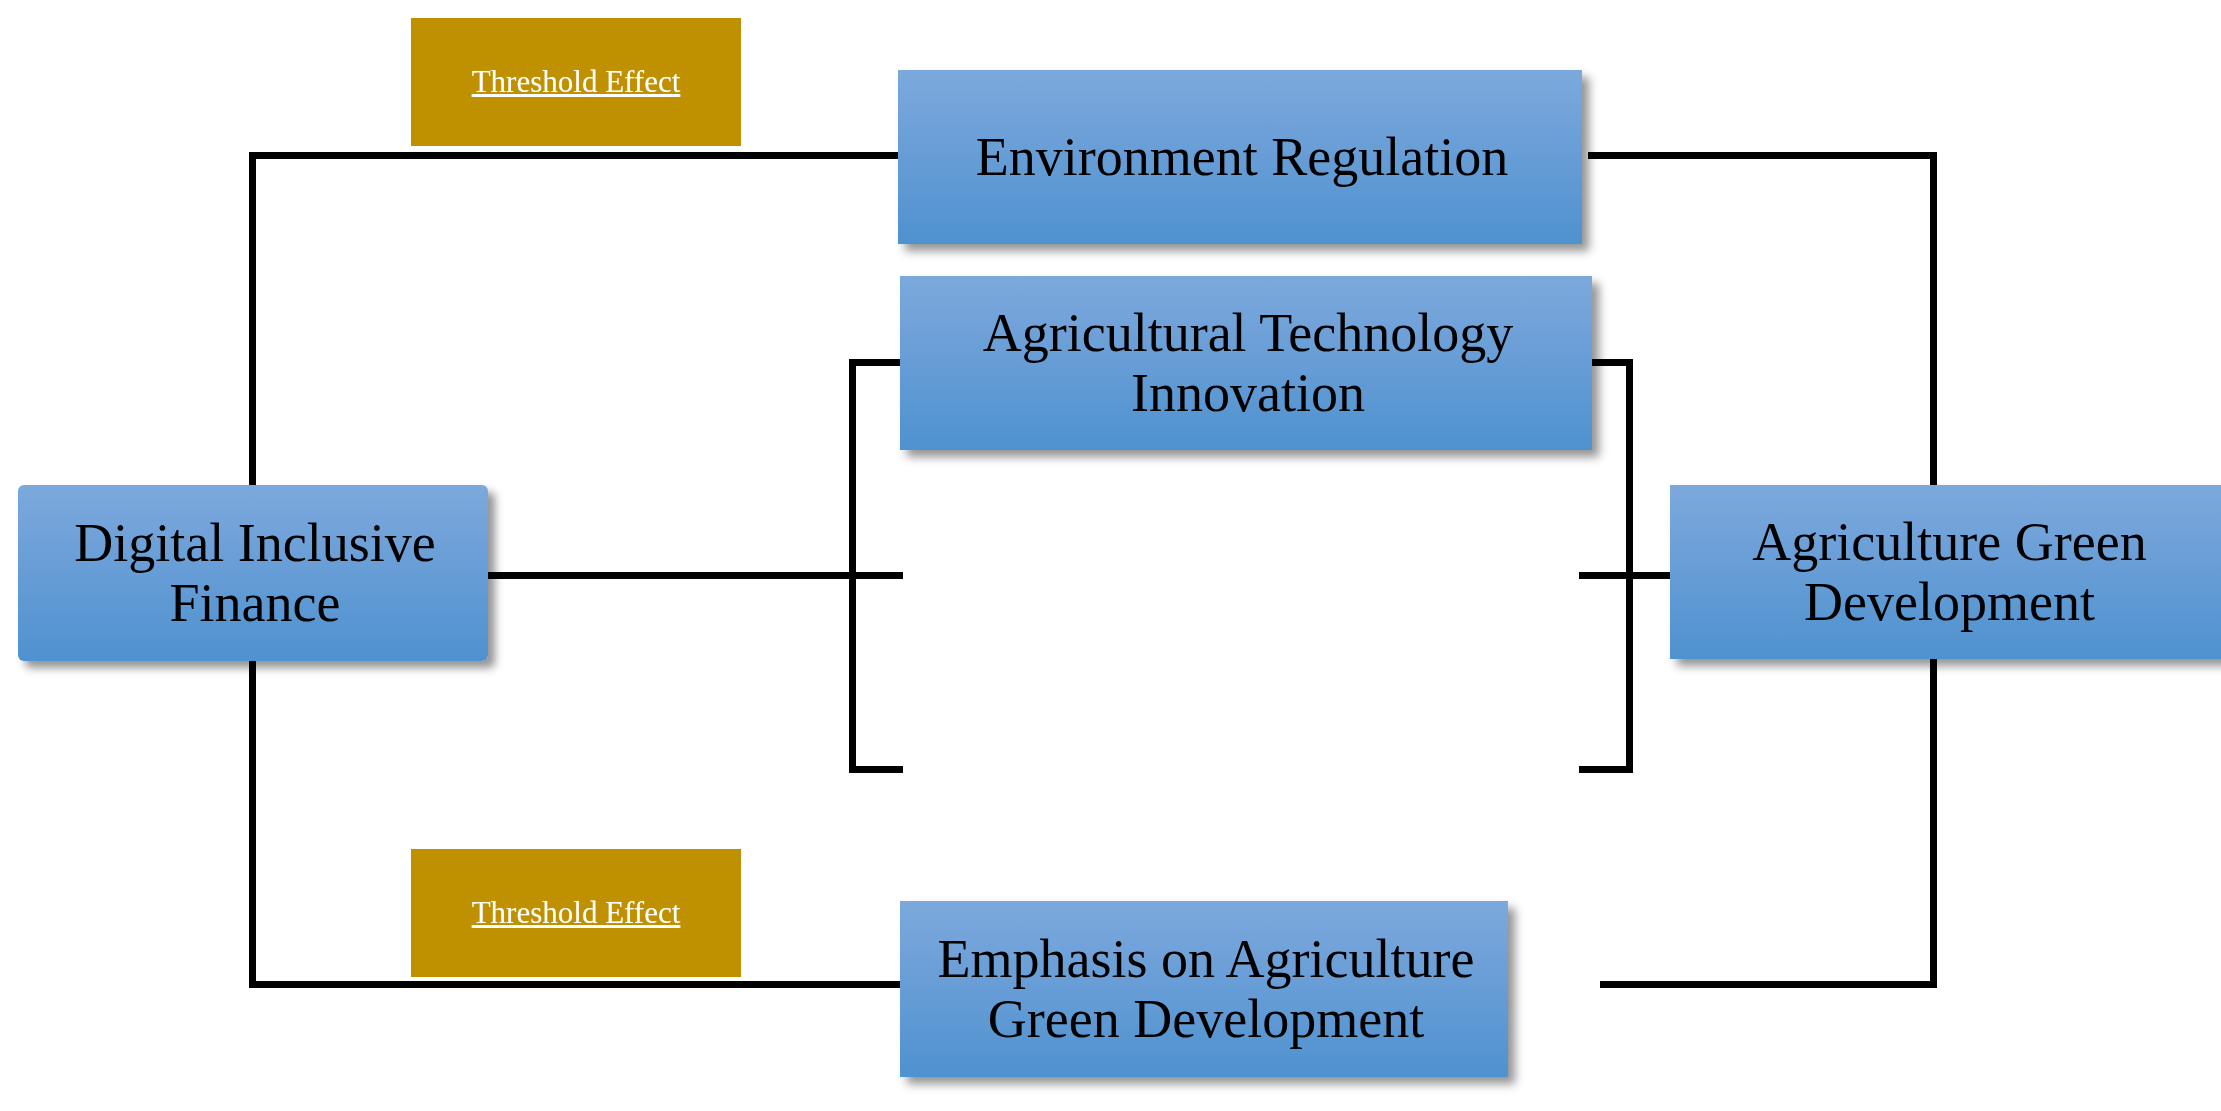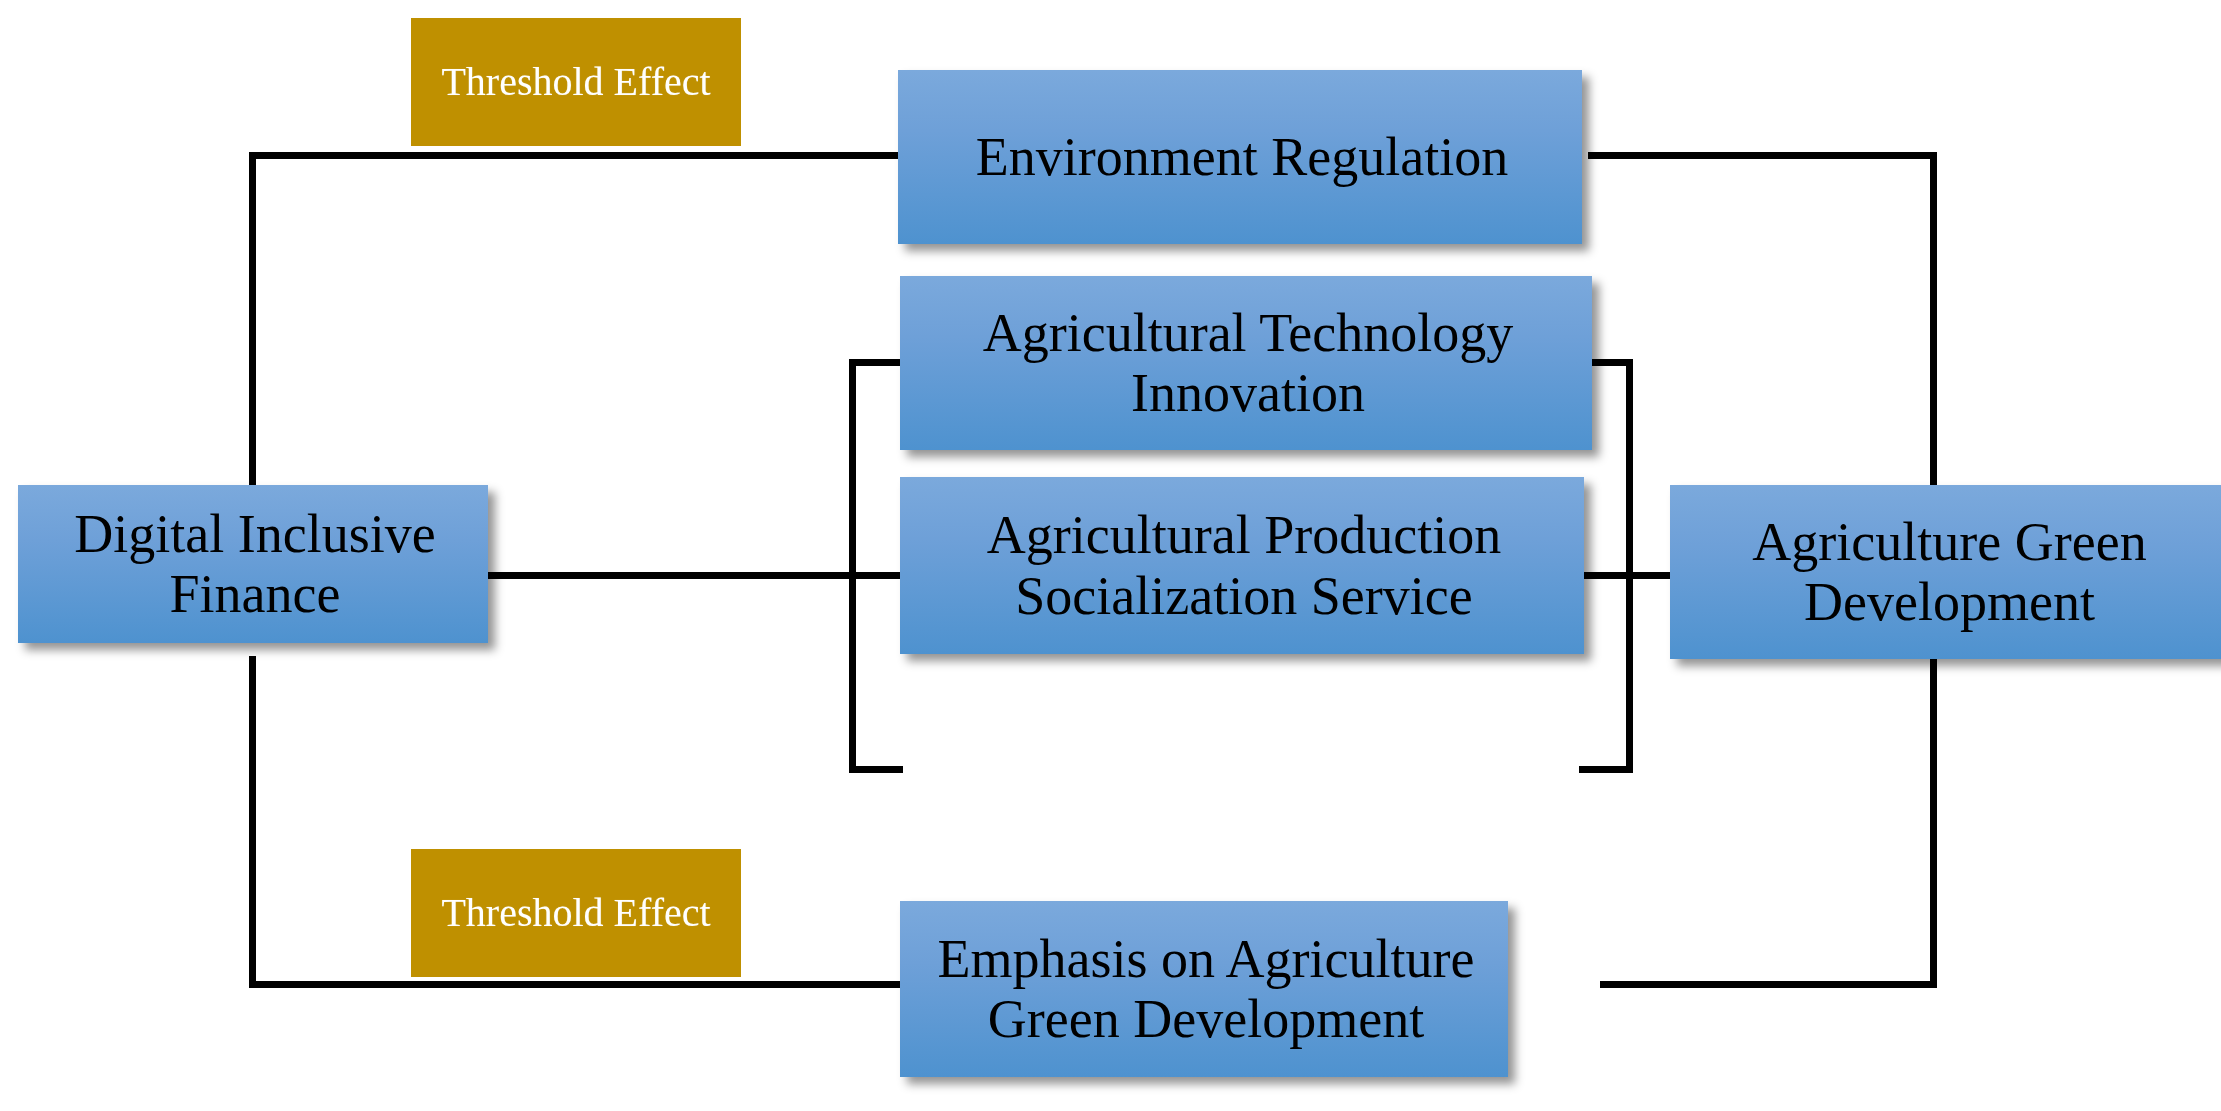--- a/index.html
+++ b/index.html
@@ -36,22 +36,23 @@
   }
   .node-blue {
     background: linear-gradient(to bottom, #7BA9DC 0%, #6EA0D8 35%, #4E92CF 100%);
     box-shadow: 7px 7px 9px rgba(0,0,0,0.42);
     font-size: 54px;
     padding-left: 14px;
   }
   .node-gold {
     background: #BF9000;
     color: #FFFFFF;
-    font-size: 40px;
+    font-size: 31px;
     box-shadow: none;
+    text-decoration: underline;
   }
   .node-gold .node-label {
     text-shadow: 0 0 1px rgba(255,255,255,0.35);
   }
   .node-label {
     display: block;
     width: 100%;
   }
 </style>
 </head>
@@ -85,35 +86,32 @@
 
   <div class="node node-gold" style="left:411px; top:18px; width:330px; height:128px;">
     <span class="node-label">Threshold Effect</span>
   </div>
 
 
   <div class="node node-gold" style="left:411px; top:849px; width:330px; height:128px;">
     <span class="node-label">Threshold Effect</span>
   </div>
 
-  <div class="node node-blue" style="left:18px; top:485px; width:470px; height:158px;">
+  <div class="node node-blue" style="left:18px; top:485px; width:470px; height:176px;border-radius:6px;">
     <span class="node-label">Digital Inclusive Finance</span>
   </div>
 
   <div class="node node-blue" style="left:898px; top:70px; width:684px; height:174px;">
     <span class="node-label">Environment Regulation</span>
   </div>
 
   <div class="node node-blue" style="left:900px; top:276px; width:692px; height:174px;">
     <span class="node-label">Agricultural Technology Innovation</span>
   </div>
 
-  <div class="node node-blue" style="left:900px; top:477px; width:684px; height:177px;">
-    <span class="node-label">Agricultural Production Socialization Service</span>
-  </div>
 
 
   <div class="node node-blue" style="left:900px; top:901px; width:608px; height:176px;">
     <span class="node-label">Emphasis on Agriculture Green Development</span>
   </div>
 
   <div class="node node-blue" style="left:1670px; top:485px; width:555px; height:174px;">
     <span class="node-label">Agriculture Green Development</span>
   </div>
 

